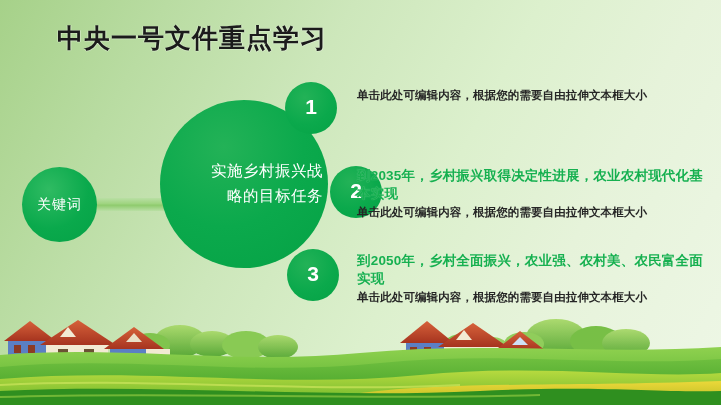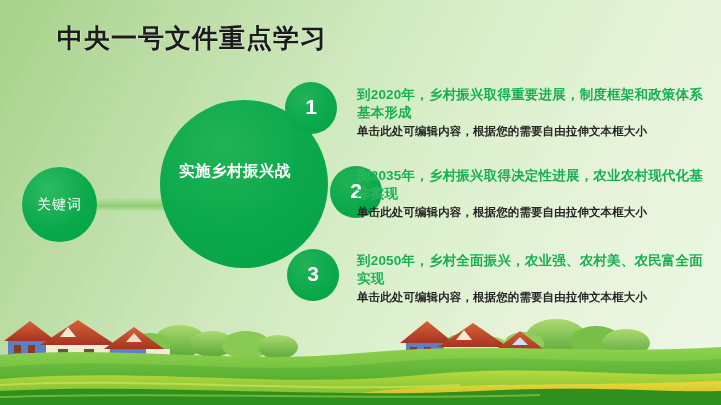--- a/index.html
+++ b/index.html
@@ -78,27 +78,27 @@
     position: absolute;
     left: 160px;
     top: 100px;
     width: 168px;
     height: 168px;
     border-radius: 50%;
     background: radial-gradient(circle at 38% 28%, #23b257 0%, #0ba94c 50%, #05a245 100%);
   }
   .main-circle-label {
     position: absolute;
-    left: 179px;
+    left: 165px;
     top: 158px;
     width: 158px;
-    text-align: left;
+    text-align: right;
     color: #ffffff;
     font-size: 15.5px;
-    font-weight: 700;
+    font-weight: 400;
     line-height: 25px;
     letter-spacing: .5px;
   }
 
   .lobe {
     position: absolute;
     border-radius: 50%;
     background: radial-gradient(circle at 38% 30%, #23b257 0%, #0ba94c 55%, #05a245 100%);
     display: flex;
     align-items: center;
@@ -172,25 +172,25 @@
     </div>
     <div class="lobe two">
       <span class="lobe-num">2</span>
     </div>
     <div class="lobe three">
       <span class="lobe-num">3</span>
     </div>
 
     <div class="main-circle-label">
       <div>实施乡村振兴战</div>
+      <div>略的目标任务</div>
     </div>
   </div>
 
   <div class="item i1">
-    <div class="item-head">到2020年，乡村振兴取得重要进展，制度框架和政策体系基本形成</div>
     <div class="item-sub">单击此处可编辑内容，根据您的需要自由拉伸文本框大小</div>
   </div>
 
   <div class="item i2">
     <div class="item-head">到2035年，乡村振兴取得决定性进展，农业农村现代化基本实现</div>
     <div class="item-sub">单击此处可编辑内容，根据您的需要自由拉伸文本框大小</div>
   </div>
 
   <div class="item i3">
     <div class="item-head">到2050年，乡村全面振兴，农业强、农村美、农民富全面实现</div>

